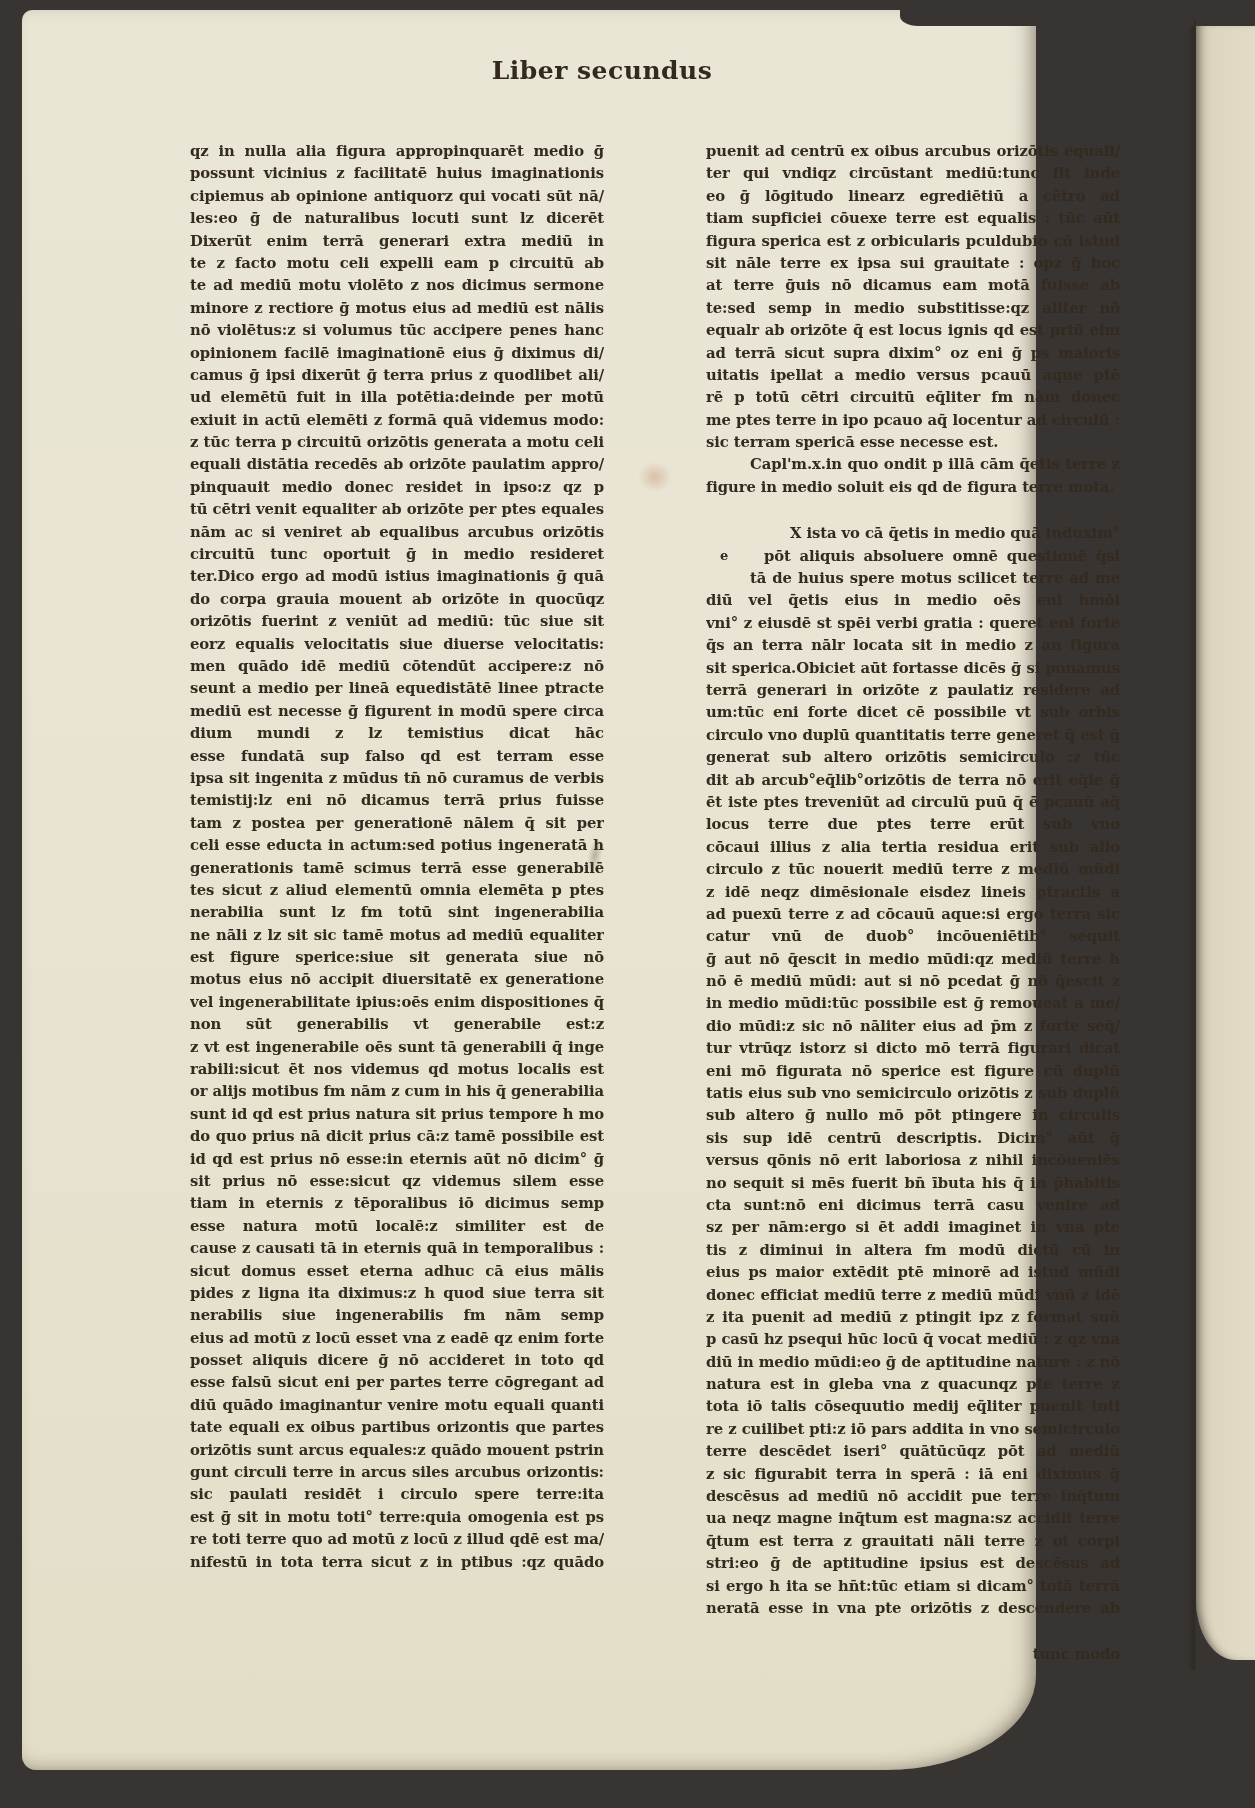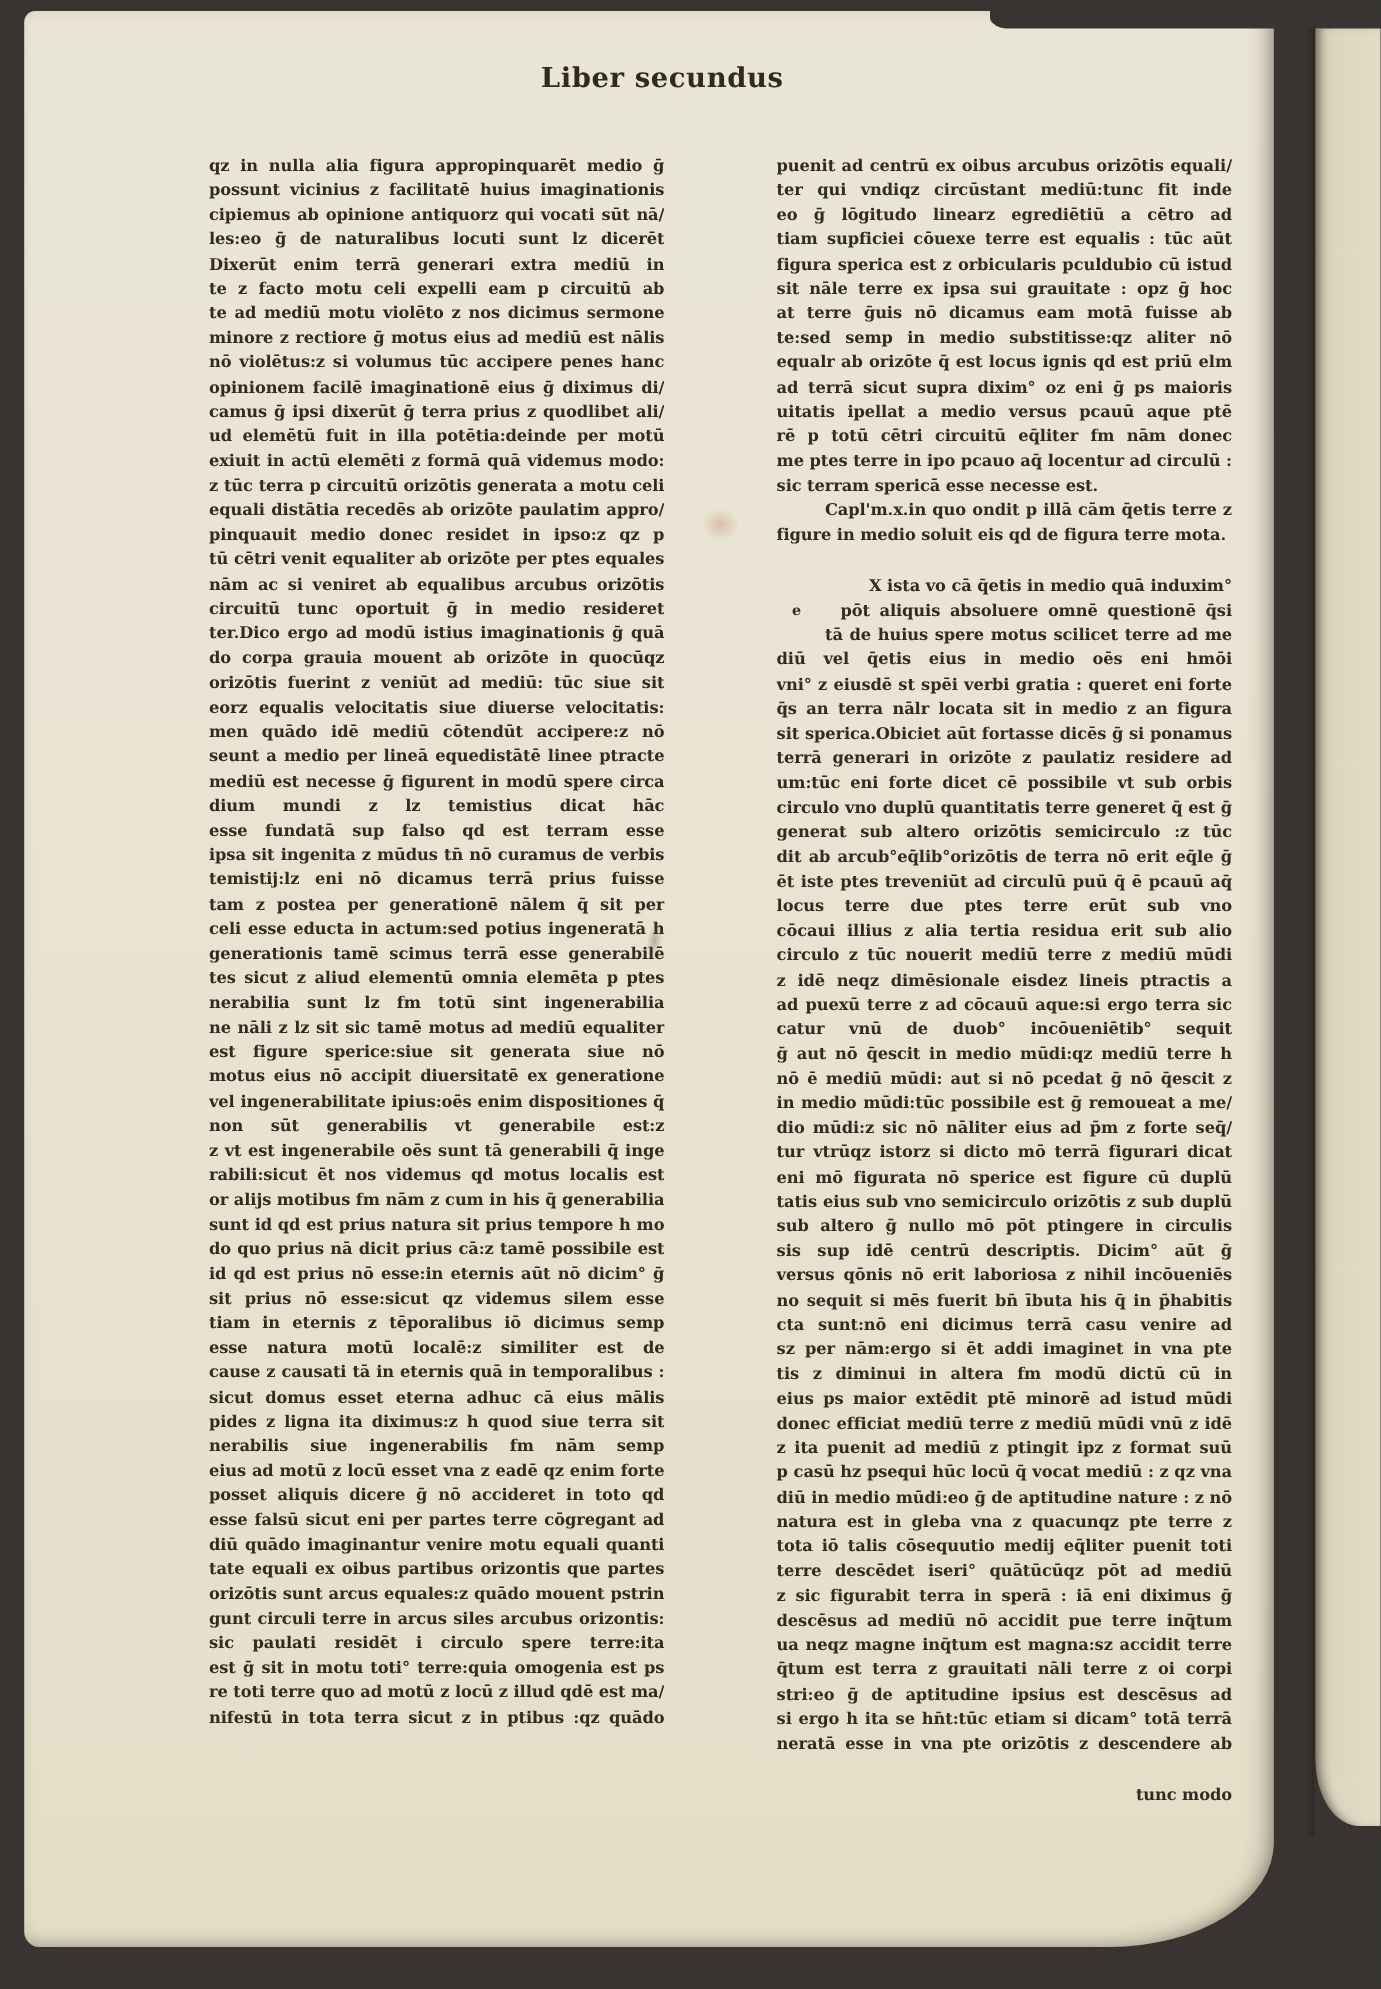--- a/index.html
+++ b/index.html
@@ -5,21 +5,21 @@
   html,body{margin:0;padding:0;}
   body{
     width:1255px;height:1808px;
     background:#373431;
     overflow:hidden;
     position:relative;
     font-family:"DejaVu Serif", serif;
   }
   .page{
     position:absolute;left:22px;top:10px;
-    width:1136px;height:1760px;
+    width:1014px;height:1760px;
     background:linear-gradient(180deg,#eae6d6 0%,#e8e3d1 55%,#e5e0cb 85%,#e2ddc6 100%);
     border-radius:10px 4px 30px 14px / 10px 4px 26px 14px;
     border-bottom-right-radius:150px 95px;
     box-shadow:inset -14px 0 22px -12px rgba(60,50,40,.55), inset 0 -10px 18px -10px rgba(60,50,40,.35);
   }
   .fore-edge{
     position:absolute;left:1196px;top:26px;
     width:59px;height:1634px;
     background:linear-gradient(90deg,#cfc8b1 0%,#ddd6c0 30%,#e2dcc7 100%);
     border-bottom-left-radius:40px 60px;
@@ -194,20 +194,21 @@
       <div class="line">cta sunt:nō eni dicimus terrā casu venire ad mediuz</div>
       <div class="line">sz per nām:ergo si ēt addi imaginet in vna pte orizō</div>
       <div class="line">tis z diminui in altera fm modū dictū cū in descēsu</div>
       <div class="line">eius ps maior extēdit ptē minorē ad istud mūdi</div>
       <div class="line">donec efficiat mediū terre z mediū mūdi vnū z idē</div>
       <div class="line">z ita puenit ad mediū z ptingit ipz z format suū me</div>
       <div class="line">p casū hz psequi hūc locū q̄ vocat mediū : z qz vna</div>
       <div class="line">diū in medio mūdi:eo ḡ de aptitudine nature : z nō</div>
       <div class="line">natura est in gleba vna z quacunqz pte terre z terra</div>
       <div class="line">tota iō talis cōsequutio medij eq̄liter puenit toti ter/</div>
+      <div class="line">re z cuilibet pti:z iō pars addita in vno semicirculo</div>
       <div class="line">terre descēdet iseri° quātūcūqz pōt ad mediū vltimū</div>
       <div class="line">z sic figurabit terra in sperā : iā eni diximus ḡ talis</div>
       <div class="line">descēsus ad mediū nō accidit pue terre inq̄tum est p</div>
       <div class="line">ua neqz magne inq̄tum est magna:sz accidit terre in</div>
       <div class="line">q̄tum est terra z grauitati nāli terre z oi corpi terre/</div>
       <div class="line">stri:eo ḡ de aptitudine ipsius est descēsus ad mediū</div>
       <div class="line">si ergo h ita se hn̄t:tūc etiam si dicam° totā terrā ge/</div>
       <div class="line">neratā esse in vna pte orizōtis z descendere ab illo:</div>
       <div class="line catch">tunc modo</div>
     </div>

